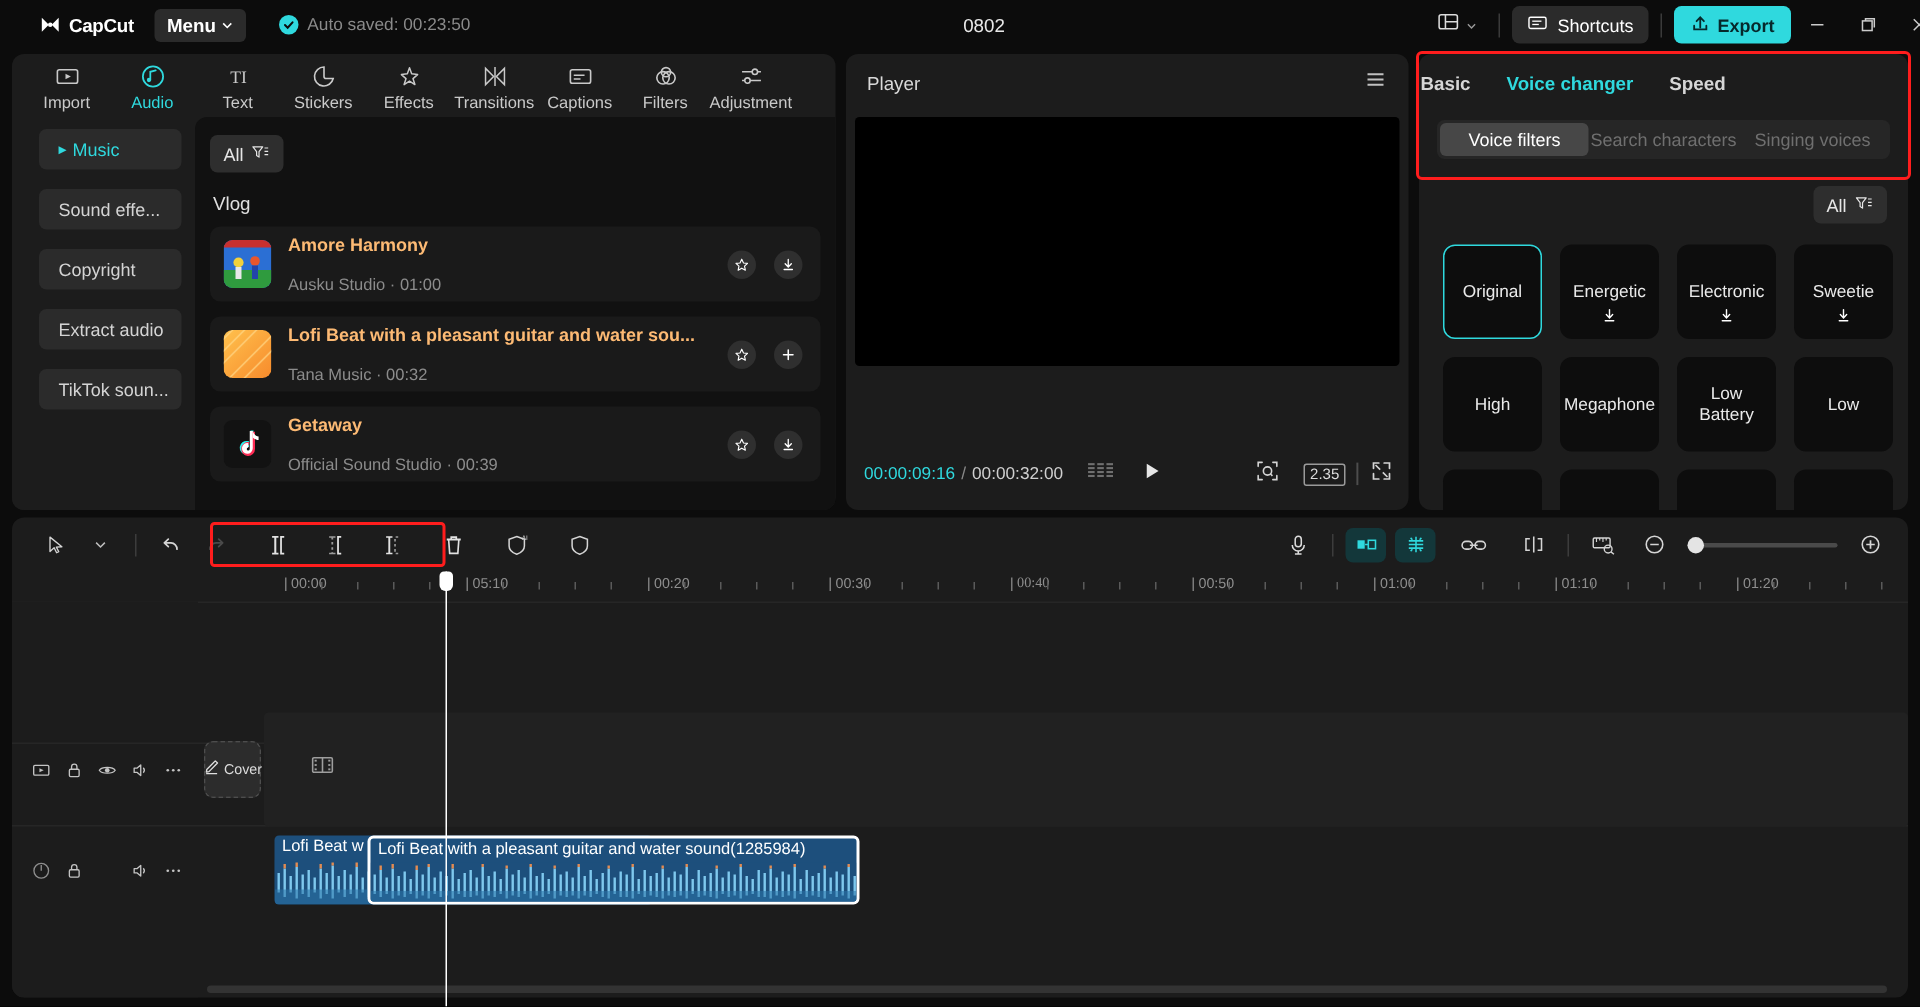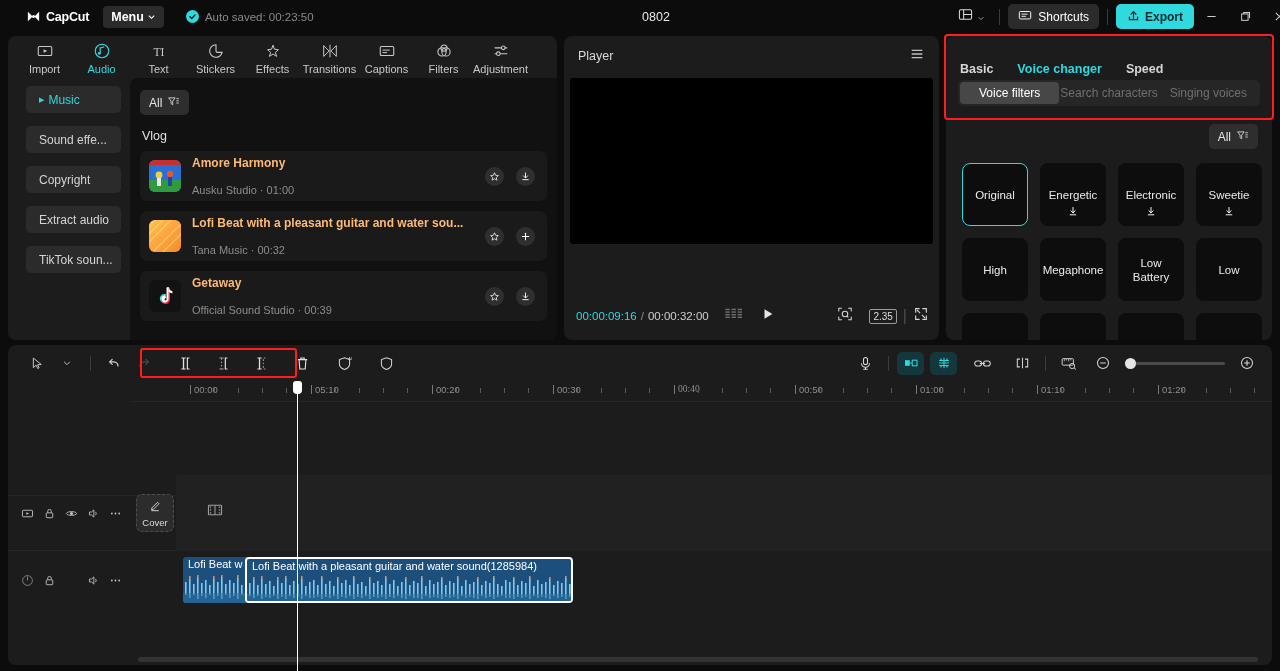--- a/index.html
+++ b/index.html
@@ -131,21 +131,21 @@
 
   
   .right-panel {
     position:absolute; left:946px; top:36px; width:326px; height:304px;
     background:#1c1c1c; border-radius:8px; overflow:hidden;
   }
   .rp-highlight {
     position:absolute; left:944px; top:34px; width:330px; height:86px;
     border:2px solid #ff1d1d; border-radius:4px; pointer-events:none; z-index:30;
   }
-  .rp-tabs { height:40px; display:flex; align-items:flex-end; gap:24px; padding:0 14px; }
+  .rp-tabs { height:40px; display:flex; align-items:center; gap:24px; padding:0 1px; }
   .rp-tab { font-size:12.5px; font-weight:bold; color:#d6d6d6; cursor:pointer; }
   .rp-tab.active { color:#2fd9de; }
   .seg-wrap {
     margin:4px 12px 0 12px; height:26px; background:#262626; border-radius:5px;
     display:flex; align-items:center; padding:2px;
   }
   .seg {
     flex:1; height:22px; border-radius:4px; display:flex; align-items:center;
     justify-content:center; font-size:12px; color:#6f6f6f; cursor:pointer; white-space:nowrap;
   }
@@ -192,21 +192,21 @@
   }
   .ruler { position:absolute; left:0; top:36px; width:1264px; height:20px; }
   .ruler-lbl { position:absolute; top:3px; font-size:9.5px; color:#8e8e8e; white-space:nowrap; }
   .ruler-tick { position:absolute; top:7px; width:1px; height:5px; background:#5a5a5a; }
   .ruler-tick.major { top:4px; height:9px; background:#7b7b7b; }
   .track-head-col {
     position:absolute; left:0; top:56px; width:124px; bottom:0; background:#1c1c1c;
   }
   .cover-cell {
     position:absolute; left:136px; top:494px; width:38px; height:38px;
-    background:#2c2c2c; border-radius:6px; display:flex; flex-direction:column;
+    background:#2c2c2c; border-radius:6px; display:flex; flex-direction:row;
     align-items:center; justify-content:center; gap:1px; cursor:pointer;
     border:1px dashed #4d4d4d;
   }
   .cover-lbl { font-size:9.5px; color:#dcdcdc; }
   .video-track {
     position:absolute; left:176px; top:475px; width:1096px; height:76px;
     background:#212121; border-radius:3px;
   }
   .video-track .vt-ico { position:absolute; left:31px; top:28px; }
   .hrow {

